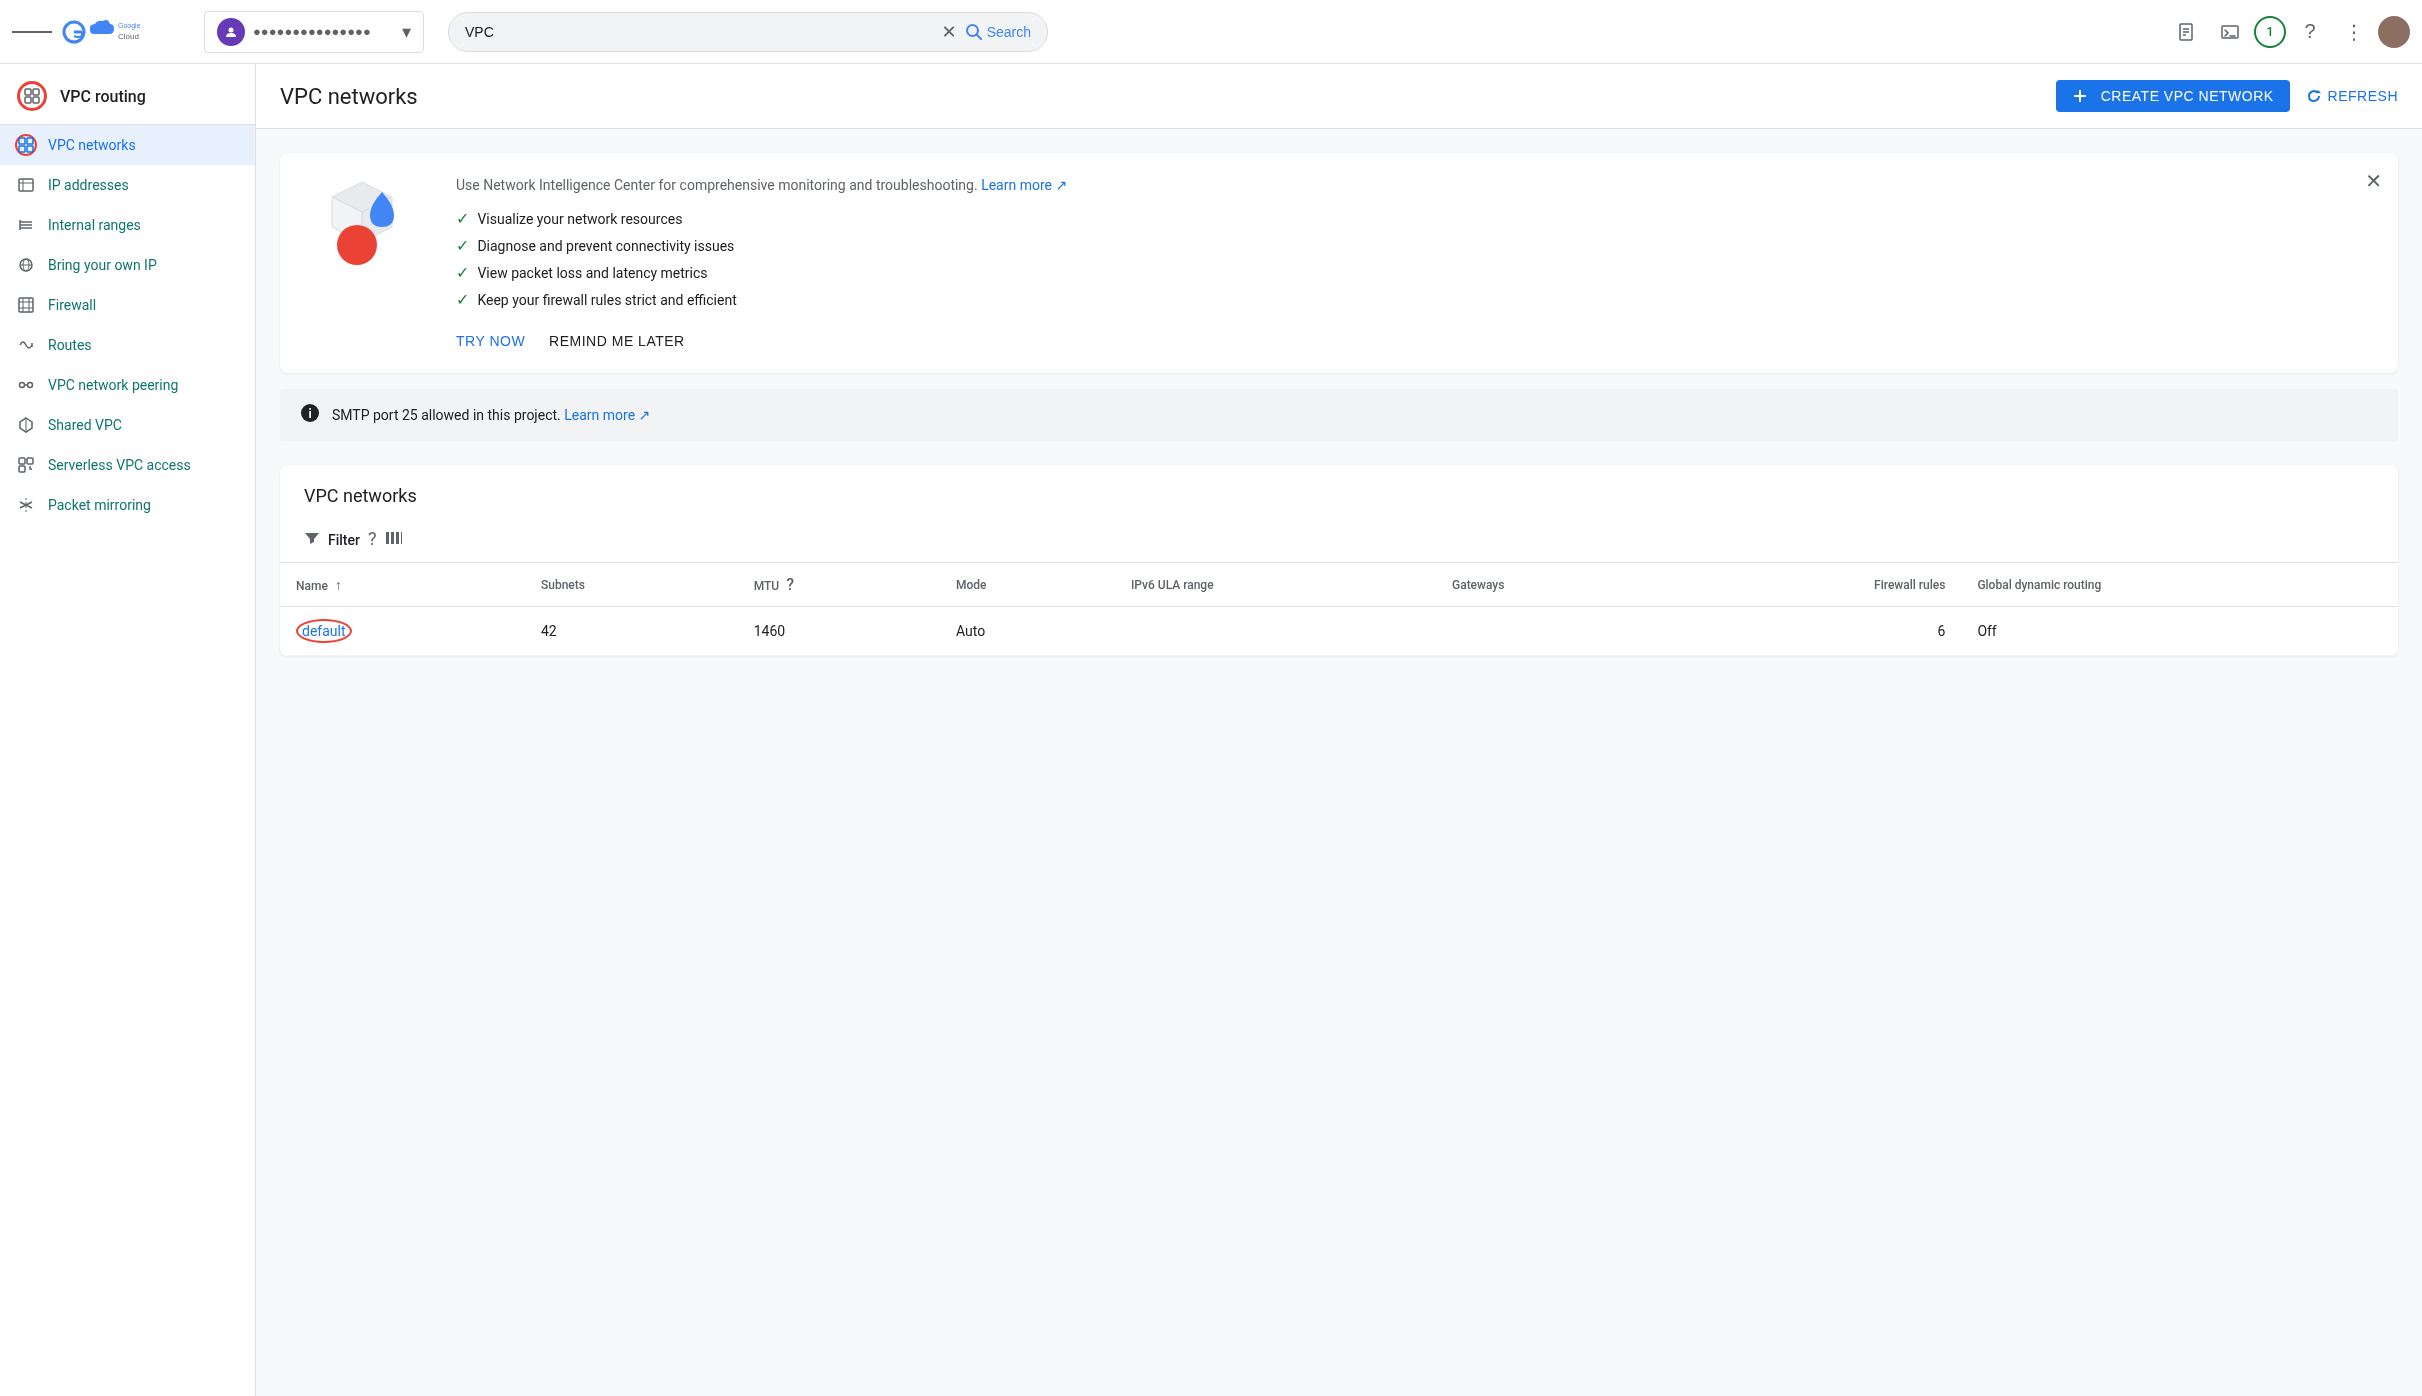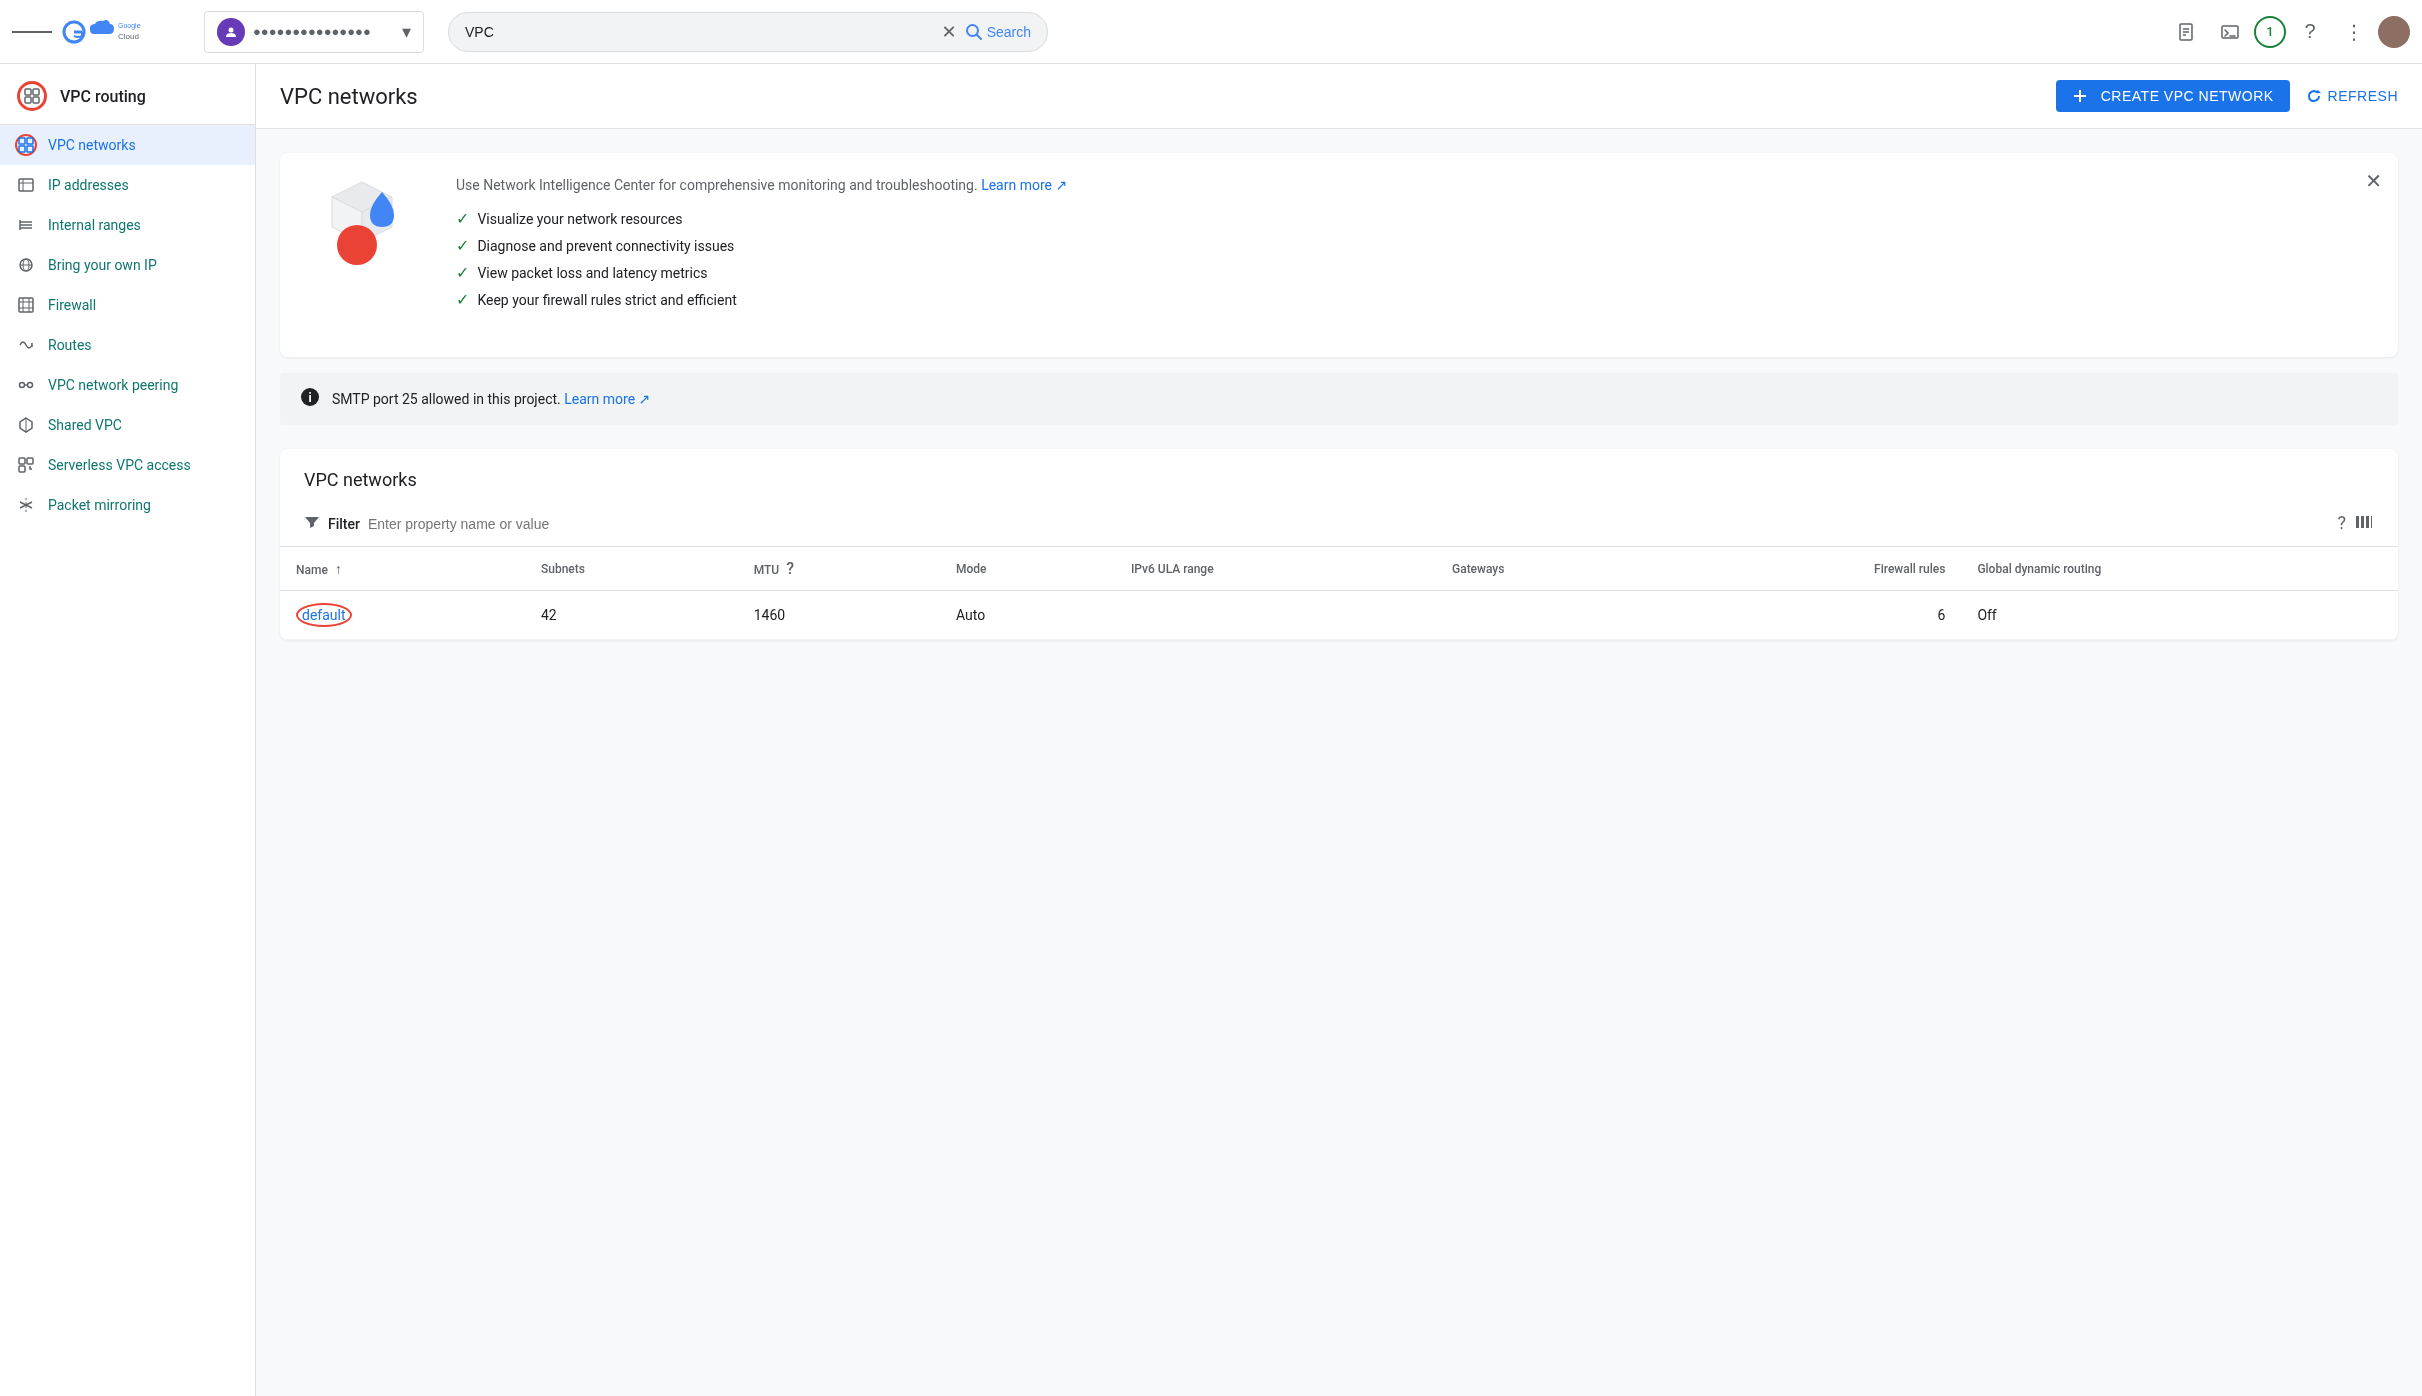--- a/index.html
+++ b/index.html
@@ -410,20 +410,28 @@
             </li>
             <li>
               <span class="check-icon">✓</span>
               <span>View packet loss and latency metrics</span>
             </li>
             <li>
               <span class="check-icon">✓</span>
               <span>Keep your firewall rules strict and efficient</span>
             </li>
           </ul>
+          <div class="banner-actions">
+            <button class="btn-try">
+              <span>TRY NOW</span>
+            </button>
+            <button class="btn-remind">
+              <span>REMIND ME LATER</span>
+            </button>
+          </div>
         </div>
         <button class="banner-close">✕</button>
       </div>
 
       <div class="info-bar">
         <span class="info-icon">
           <svg width="20" height="20" viewBox="0 0 20 20" fill="#202124">
             <circle cx="10" cy="10" r="9" fill="#202124"></circle>
             <text x="10" y="15" text-anchor="middle" fill="white" font-size="12" font-weight="bold">i</text>
           </svg>
@@ -437,21 +445,20 @@
       <div class="table-section">
         <div class="table-section-title">VPC networks</div>
 
         <div class="filter-bar">
           <span class="filter-icon">
             <svg width="16" height="16" viewBox="0 0 16 16" fill="#5f6368">
               <path d="M1 3 L6 9 L6 14 L10 12 L10 9 L15 3 Z"></path>
             </svg>
           </span>
           <span class="filter-label">Filter</span>
-          <input class="filter-input" placeholder="Enter property name or value" style="">
           <div class="filter-actions">
             <span class="filter-help-icon">?</span>
             <span class="column-icon">
               <svg width="20" height="20" viewBox="0 0 20 20" fill="#5f6368">
                 <rect x="2" y="4" width="3" height="12"></rect>
                 <rect x="7" y="4" width="3" height="12"></rect>
                 <rect x="12" y="4" width="3" height="12"></rect>
                 <rect x="17" y="4" width="1" height="12"></rect>
               </svg>
             </span>

